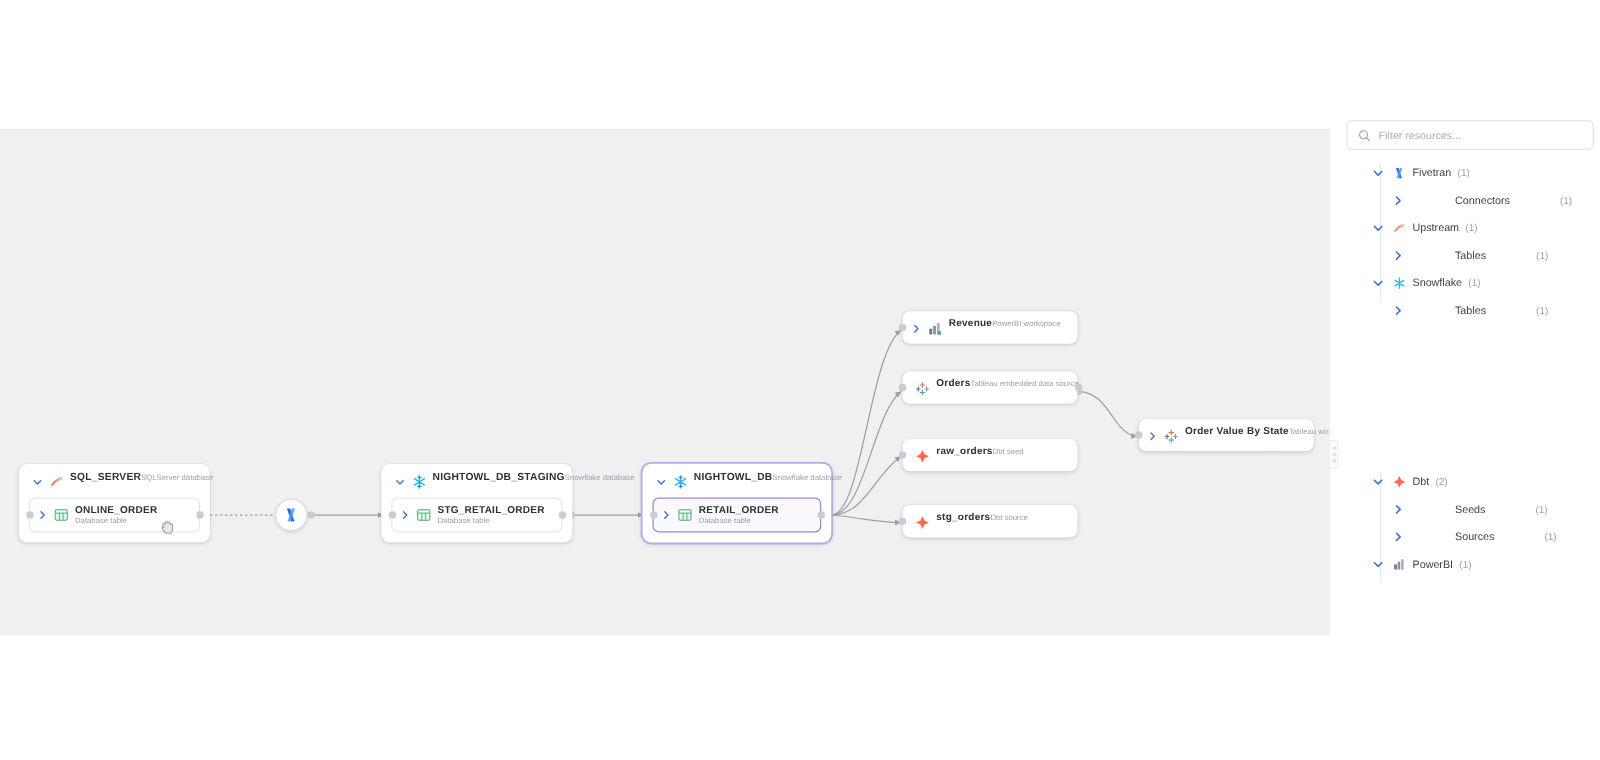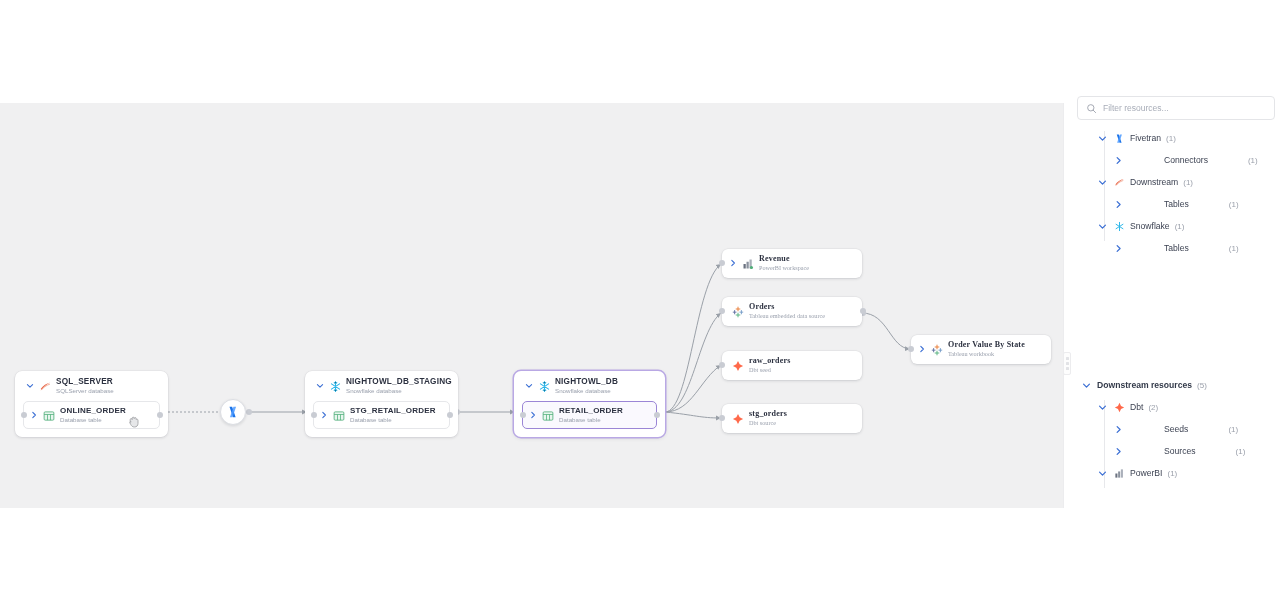--- a/index.html
+++ b/index.html
@@ -30,21 +30,21 @@
     padding: 7px 8px 8px 8px;
   }
   .group-head { display:flex; align-items:flex-start; gap:4px; padding-left:2px; }
   .chev {
     flex: none; width: 10px; height: 12px; margin-top: 2px;
     display:flex; align-items:center; justify-content:center;
     color: #3b6fd4;
   }
   .chev svg { display:block; }
   .g-icon { flex:none; width:13px; height:13px; margin-top:1px; }
-  .g-texts { display:flex; flex-direction:column; line-height:1.05; }
+  .g-texts { display:flex; flex-direction:row; line-height:1.05; }
   .g-title {
     font-size: 8.2px; font-weight: 700; color: #2c3140; letter-spacing:.2px;
     white-space: nowrap;
   }
   .g-sub { font-size: 6.2px; color: #9aa0ad; margin-top: 1.5px; white-space: nowrap; }
 
   
   .asset {
     position: relative;
     margin-top: 6px;
@@ -60,21 +60,21 @@
 
   
   .leaf-node {
     position:absolute;
     background:#ffffff;
     border-radius: 6px;
     box-shadow: 0 1px 3px rgba(20,25,40,.14), 0 0 0 .5px rgba(20,25,40,.05);
     padding: 6px 8px 6px 6px;
     display:flex; align-items:flex-start; gap:4px;
   }
-  .leaf-node .l-texts { display:flex; flex-direction:column; line-height:1.05;font-family:Liberation Serif, serif; }
+  .leaf-node .l-texts { display:flex; line-height:1.05; }
   .l-title { font-size:8px; font-weight:700; color:#2c3140; letter-spacing:.2px; white-space:nowrap; }
   .l-sub { font-size:6.2px; color:#9aa0ad; margin-top:2px; white-space:nowrap; }
 
   
   .group-node.selected {
     box-shadow: 0 0 0 1.5px #b9a8e4, 0 1px 4px rgba(20,25,40,.15);
   }
   .asset.selected {
     border: 1.5px solid #9b86d6;
     background: #faf9fe;
@@ -460,21 +460,21 @@
               <svg width="9" height="9" viewBox="0 0 8 8">
                   <path d="M1.4 2.8 L4 5.4 L6.6 2.8" stroke="#3b6fd4" stroke-width="1.1" fill="none" stroke-linecap="round" stroke-linejoin="round"></path>
                 </svg>
             </span>
             <span class="r-icon">
               <svg width="11" height="11" viewBox="0 0 16 16">
                 <path d="M2 11 C5 7, 9 4, 14 3 C10 5, 6 8, 3.5 12 Z" fill="#e8684a"></path>
                 <path d="M2.5 12.5 C5 9.5, 9 6.5, 13.5 5" stroke="#f2a58f" stroke-width="1.2" fill="none"></path>
               </svg>
             </span>
-            <span class="r-label">Downstream</span>
+            <span class="r-label">Upstream</span>
             <span class="r-count">(1)</span>
           </div>
 
           <div class="row lvl2">
             <span class="twisty">
               <svg width="9" height="9" viewBox="0 0 8 8">
                   <path d="M2.8 1.4 L5.4 4 L2.8 6.6" stroke="#3b6fd4" stroke-width="1.1" fill="none" stroke-linecap="round" stroke-linejoin="round"></path>
                 </svg>
             </span>
             <span class="r-label">Tables</span>
@@ -504,29 +504,20 @@
                   <path d="M2.8 1.4 L5.4 4 L2.8 6.6" stroke="#3b6fd4" stroke-width="1.1" fill="none" stroke-linecap="round" stroke-linejoin="round"></path>
                 </svg>
             </span>
             <span class="r-label">Tables</span>
             <span class="r-count">(1)</span>
           </div>
         </div>
       </div>
 
       <div class="tree-section" style="margin-top:115px;">
-        <div class="row">
-          <span class="twisty">
-            <svg width="9" height="9" viewBox="0 0 8 8">
-                <path d="M1.4 2.8 L4 5.4 L6.6 2.8" stroke="#3b6fd4" stroke-width="1.1" fill="none" stroke-linecap="round" stroke-linejoin="round"></path>
-              </svg>
-          </span>
-          <span class="r-label bold">Downstream resources</span>
-          <span class="r-count">(5)</span>
-        </div>
 
         <div style="position:relative;">
           <div class="guide" style="top:4px; height:88px;"></div>
 
           <div class="row lvl1">
             <span class="twisty">
               <svg width="9" height="9" viewBox="0 0 8 8">
                   <path d="M1.4 2.8 L4 5.4 L6.6 2.8" stroke="#3b6fd4" stroke-width="1.1" fill="none" stroke-linecap="round" stroke-linejoin="round"></path>
                 </svg>
             </span>

